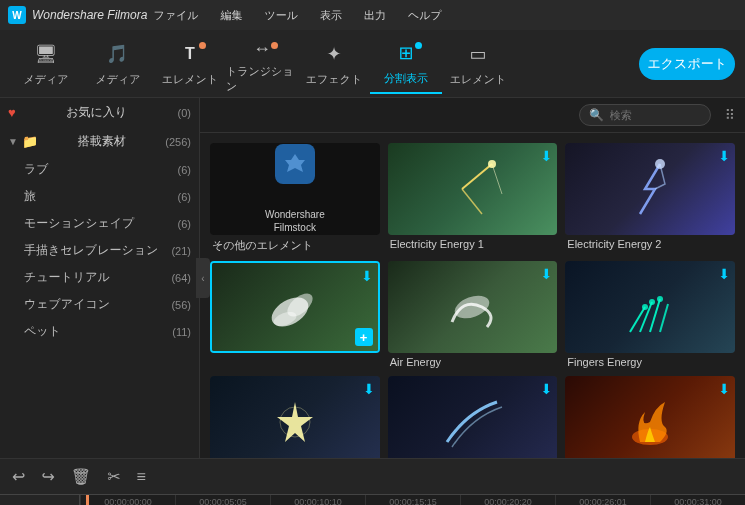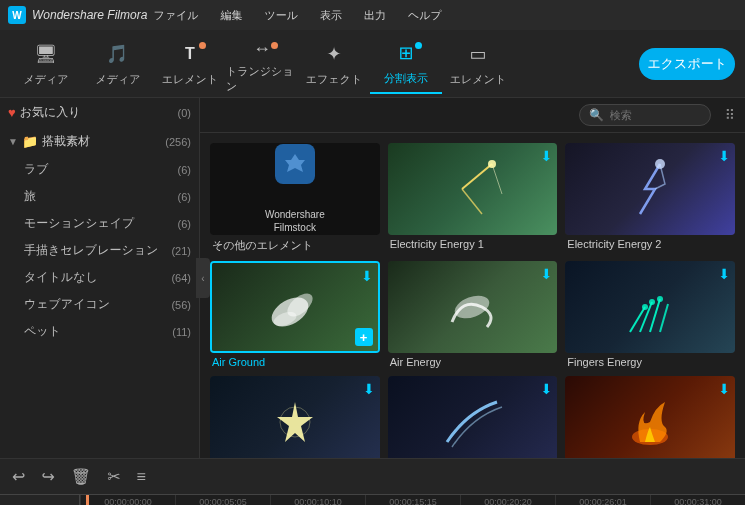--- a/index.html
+++ b/index.html
@@ -84,21 +84,21 @@
     }
     .sidebar-section-header {
       display: flex;
       align-items: center;
       padding: 6px 8px;
       cursor: pointer;
       gap: 4px;
     }
     .sidebar-section-header .heart-icon { color: #e74c3c; font-size: 13px; }
     .sidebar-section-header .folder-icon { color: #f0a030; font-size: 13px; }
-    .sidebar-label { flex: 1; color: #ccc; font-size: 12px; }
+    .sidebar-label { flex: 1; color: #ccc; font-size: 12px; text-align: center; }
     .sidebar-count { color: #888; font-size: 11px; }
     .sidebar-arrow { color: #888; font-size: 10px; }
     .sidebar-item {
       display: flex;
       align-items: center;
       padding: 5px 8px 5px 24px;
       cursor: pointer;
       justify-content: space-between;
     }
     .sidebar-item-name { color: #bbb; font-size: 12px; }
@@ -394,21 +394,21 @@
     </div>
     <div class="sidebar-item">
       <span class="sidebar-item-name">モーションシェイプ</span>
       <span class="sidebar-item-count">(6)</span>
     </div>
     <div class="sidebar-item">
       <span class="sidebar-item-name">手描きセレブレーション</span>
       <span class="sidebar-item-count">(21)</span>
     </div>
     <div class="sidebar-item">
-      <span class="sidebar-item-name">タイトルなし</span>
+      <span class="sidebar-item-name">チュートリアル</span>
       <span class="sidebar-item-count">(64)</span>
     </div>
     <div class="sidebar-item">
       <span class="sidebar-item-name">ウェブアイコン</span>
       <span class="sidebar-item-count">(56)</span>
     </div>
     <div class="sidebar-item">
       <span class="sidebar-item-name">ペット</span>
       <span class="sidebar-item-count">(11)</span>
     </div>
@@ -474,21 +474,20 @@
           <div class="grid-thumb-inner thumb-feather">
             <svg width="80" height="60" viewBox="0 0 80 60">
               <ellipse cx="35" cy="35" rx="20" ry="12" fill="white" opacity="0.7" transform="rotate(-30,35,35)"></ellipse>
               <ellipse cx="45" cy="28" rx="15" ry="8" fill="white" opacity="0.5" transform="rotate(-40,45,28)"></ellipse>
               <ellipse cx="30" cy="42" rx="12" ry="6" fill="white" opacity="0.4" transform="rotate(-20,30,42)"></ellipse>
             </svg>
           </div>
           <div class="download-badge">⬇</div>
           <div class="add-badge">+</div>
         </div>
-        <span class="grid-label highlighted">Air Ground</span>
       </div>
 
       <div class="grid-item">
         <div class="grid-thumb">
           <div class="grid-thumb-inner thumb-feather2">
             <svg width="80" height="60" viewBox="0 0 80 60">
               <path d="M20 45 Q30 20 50 30 Q65 38 55 50" stroke="white" stroke-width="3" fill="none" opacity="0.8"></path>
               <ellipse cx="40" cy="30" rx="18" ry="10" fill="white" opacity="0.5" transform="rotate(-20,40,30)"></ellipse>
             </svg>
           </div>

